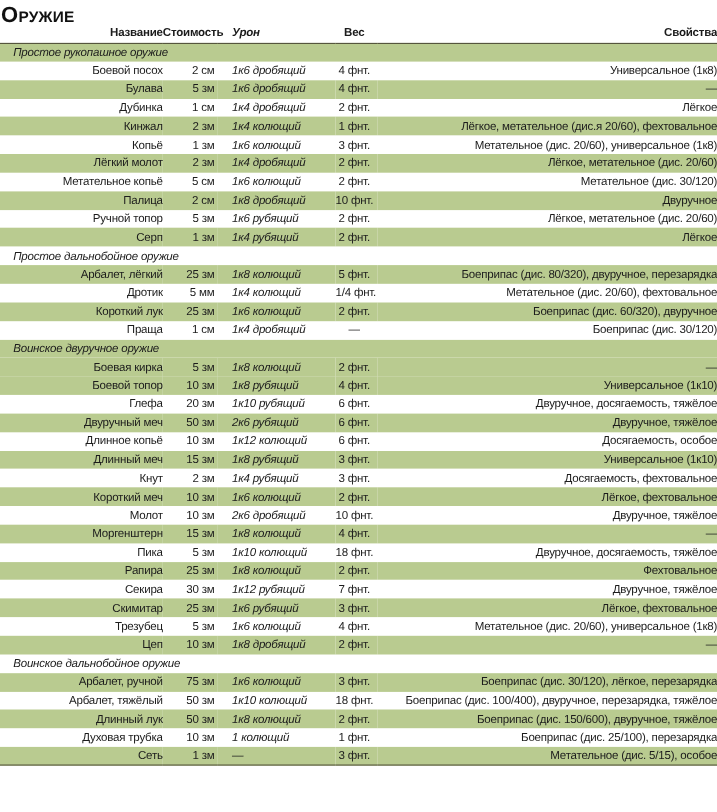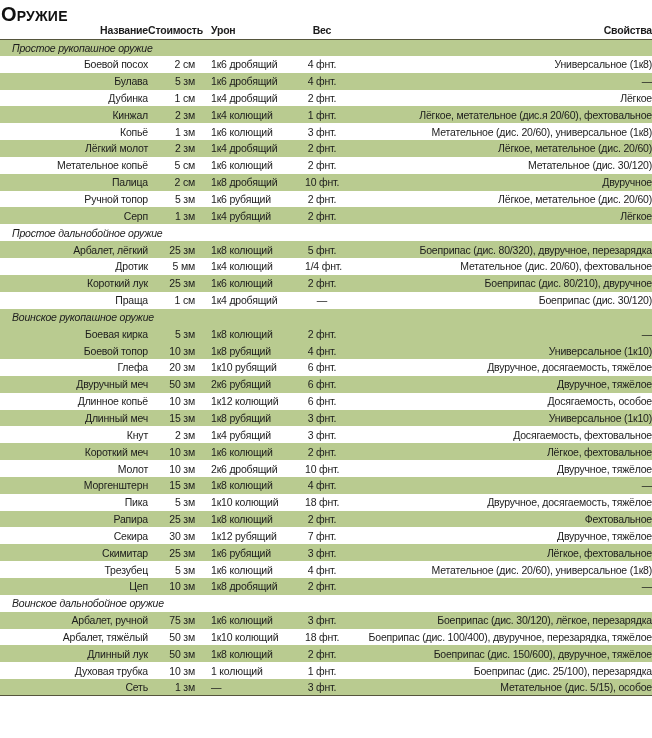--- a/index.html
+++ b/index.html
@@ -52,21 +52,21 @@
   tbody td {
     white-space: nowrap;
     overflow: visible;
     padding: 0;
     vertical-align: middle;
   }
   tr.stripe { background: var(--stripe, #b9cb90); }
 
   .al-name   { text-align: right;  padding-left: 20px; }
   .al-cost   { text-align: right; padding-right: 3px; }
-  .al-damage { text-align: left;  padding-left: 13px; }
+  .al-damage { text-align: left;  padding-left: 13px; font-style: italic; }
   .al-weight { text-align: center; padding-right: 4px; }
   .al-props  { text-align: right;  padding-left: 15px; }
 
   td.section-label {
     font-style: italic;
     padding-left: 12px;
     text-align: left;
   }
 </style>
 </head>
@@ -180,31 +180,31 @@
         <td class="al-cost">5 мм</td>
         <td class="al-damage">1к4 колющий</td>
         <td class="al-weight">1/4 фнт.</td>
         <td class="al-props">Метательное (дис. 20/60), фехтовальное</td>
       </tr>
       <tr class="stripe">
         <td class="al-name">Короткий лук</td>
         <td class="al-cost">25 зм</td>
         <td class="al-damage">1к6 колющий</td>
         <td class="al-weight">2 фнт.</td>
-        <td class="al-props">Боеприпас (дис. 80/210), двуручное</td>
+        <td class="al-props">Боеприпас (дис. 60/320), двуручное</td>
       </tr>
       <tr class="">
         <td class="al-name">Праща</td>
         <td class="al-cost">1 см</td>
         <td class="al-damage">1к4 дробящий</td>
         <td class="al-weight">—</td>
         <td class="al-props">Боеприпас (дис. 30/120)</td>
       </tr>
       <tr class="stripe">
-        <td colspan="5" class="section-label">Воинское рукопашное оружие</td>
+        <td colspan="5" class="section-label">Воинское двуручное оружие</td>
       </tr>
       <tr class="stripe">
         <td class="al-name">Боевая кирка</td>
         <td class="al-cost">5 зм</td>
         <td class="al-damage">1к8 колющий</td>
         <td class="al-weight">2 фнт.</td>
         <td class="al-props">—</td>
       </tr>
       <tr class="stripe">
         <td class="al-name">Боевой топор</td>

